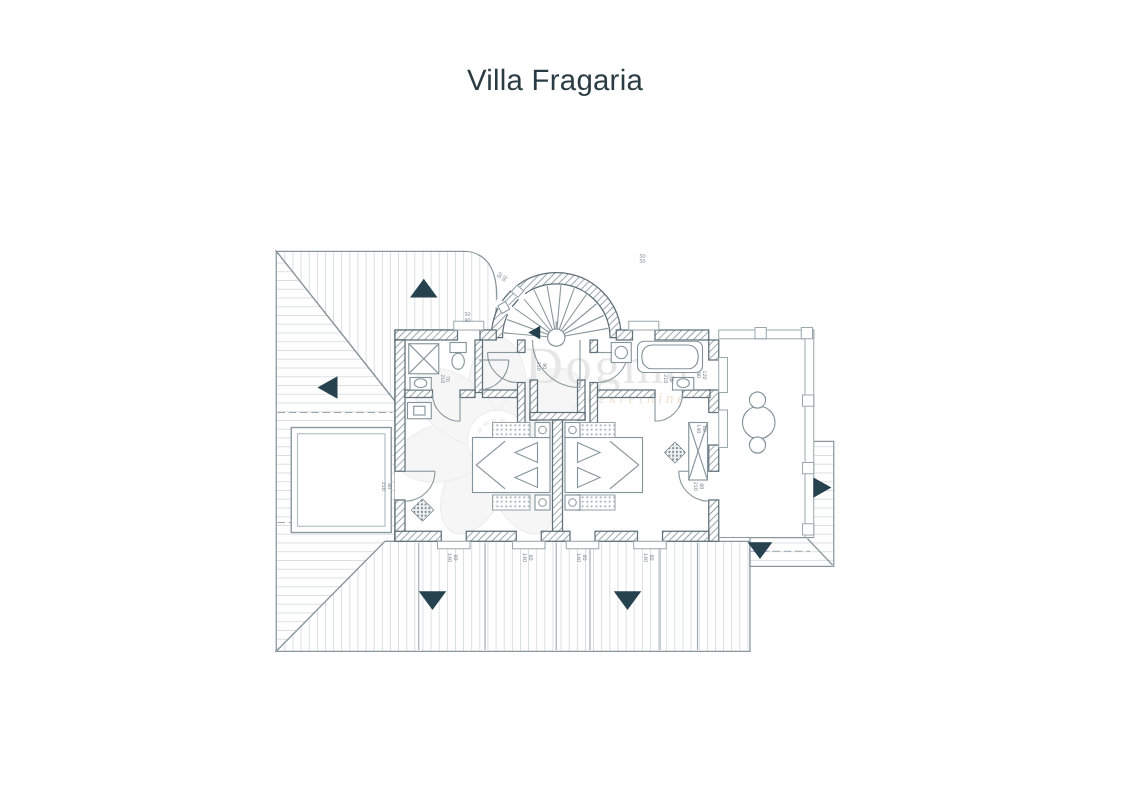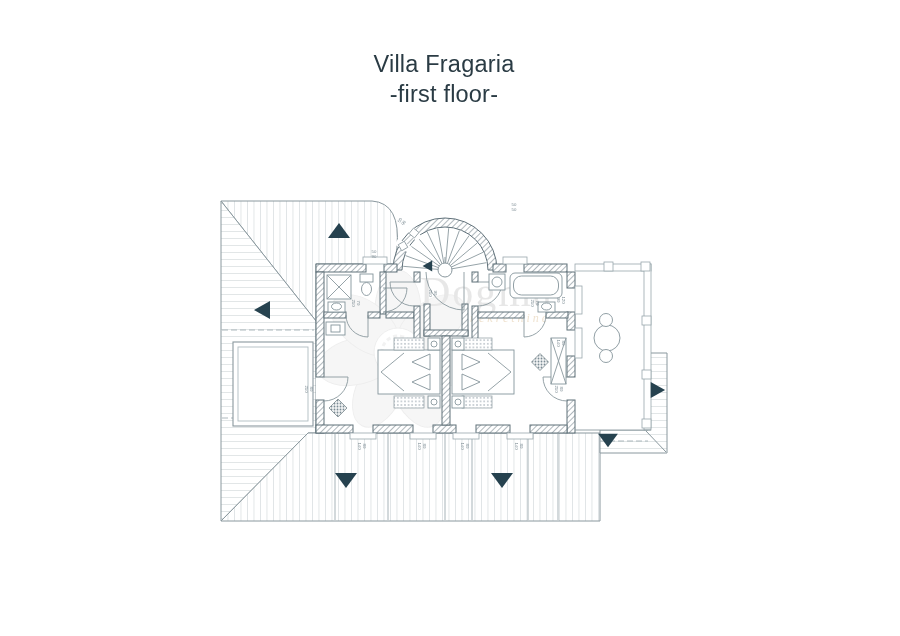--- a/index.html
+++ b/index.html
@@ -18,21 +18,20 @@
   .wm-tag{font-family:"Liberation Serif",serif;font-style:italic;font-size:12px;fill:#ead9c0;letter-spacing:3px;}
   .dim{font-size:4.3px;fill:#7a8a92;}
 </style>
 </head>
 <body>
 
 <div class="page">
 
   <div class="title-block">
     <div>Villa Fragaria</div>
-    <div>-first floor-</div>
   </div>
 
   <svg width="900" height="636" viewBox="0 0 900 636">
     <defs>
       <pattern id="hatch" width="4" height="4" patternUnits="userSpaceOnUse" patternTransform="rotate(45)">
         <rect width="4" height="4" fill="#ffffff"></rect>
         <line x1="0" y1="0" x2="0" y2="4" stroke="#6e7e86" stroke-width="1.1"></line>
       </pattern>
       <pattern id="roofV" width="6.5" height="10" patternUnits="userSpaceOnUse">
         <rect width="6.5" height="10" fill="#ffffff"></rect>

